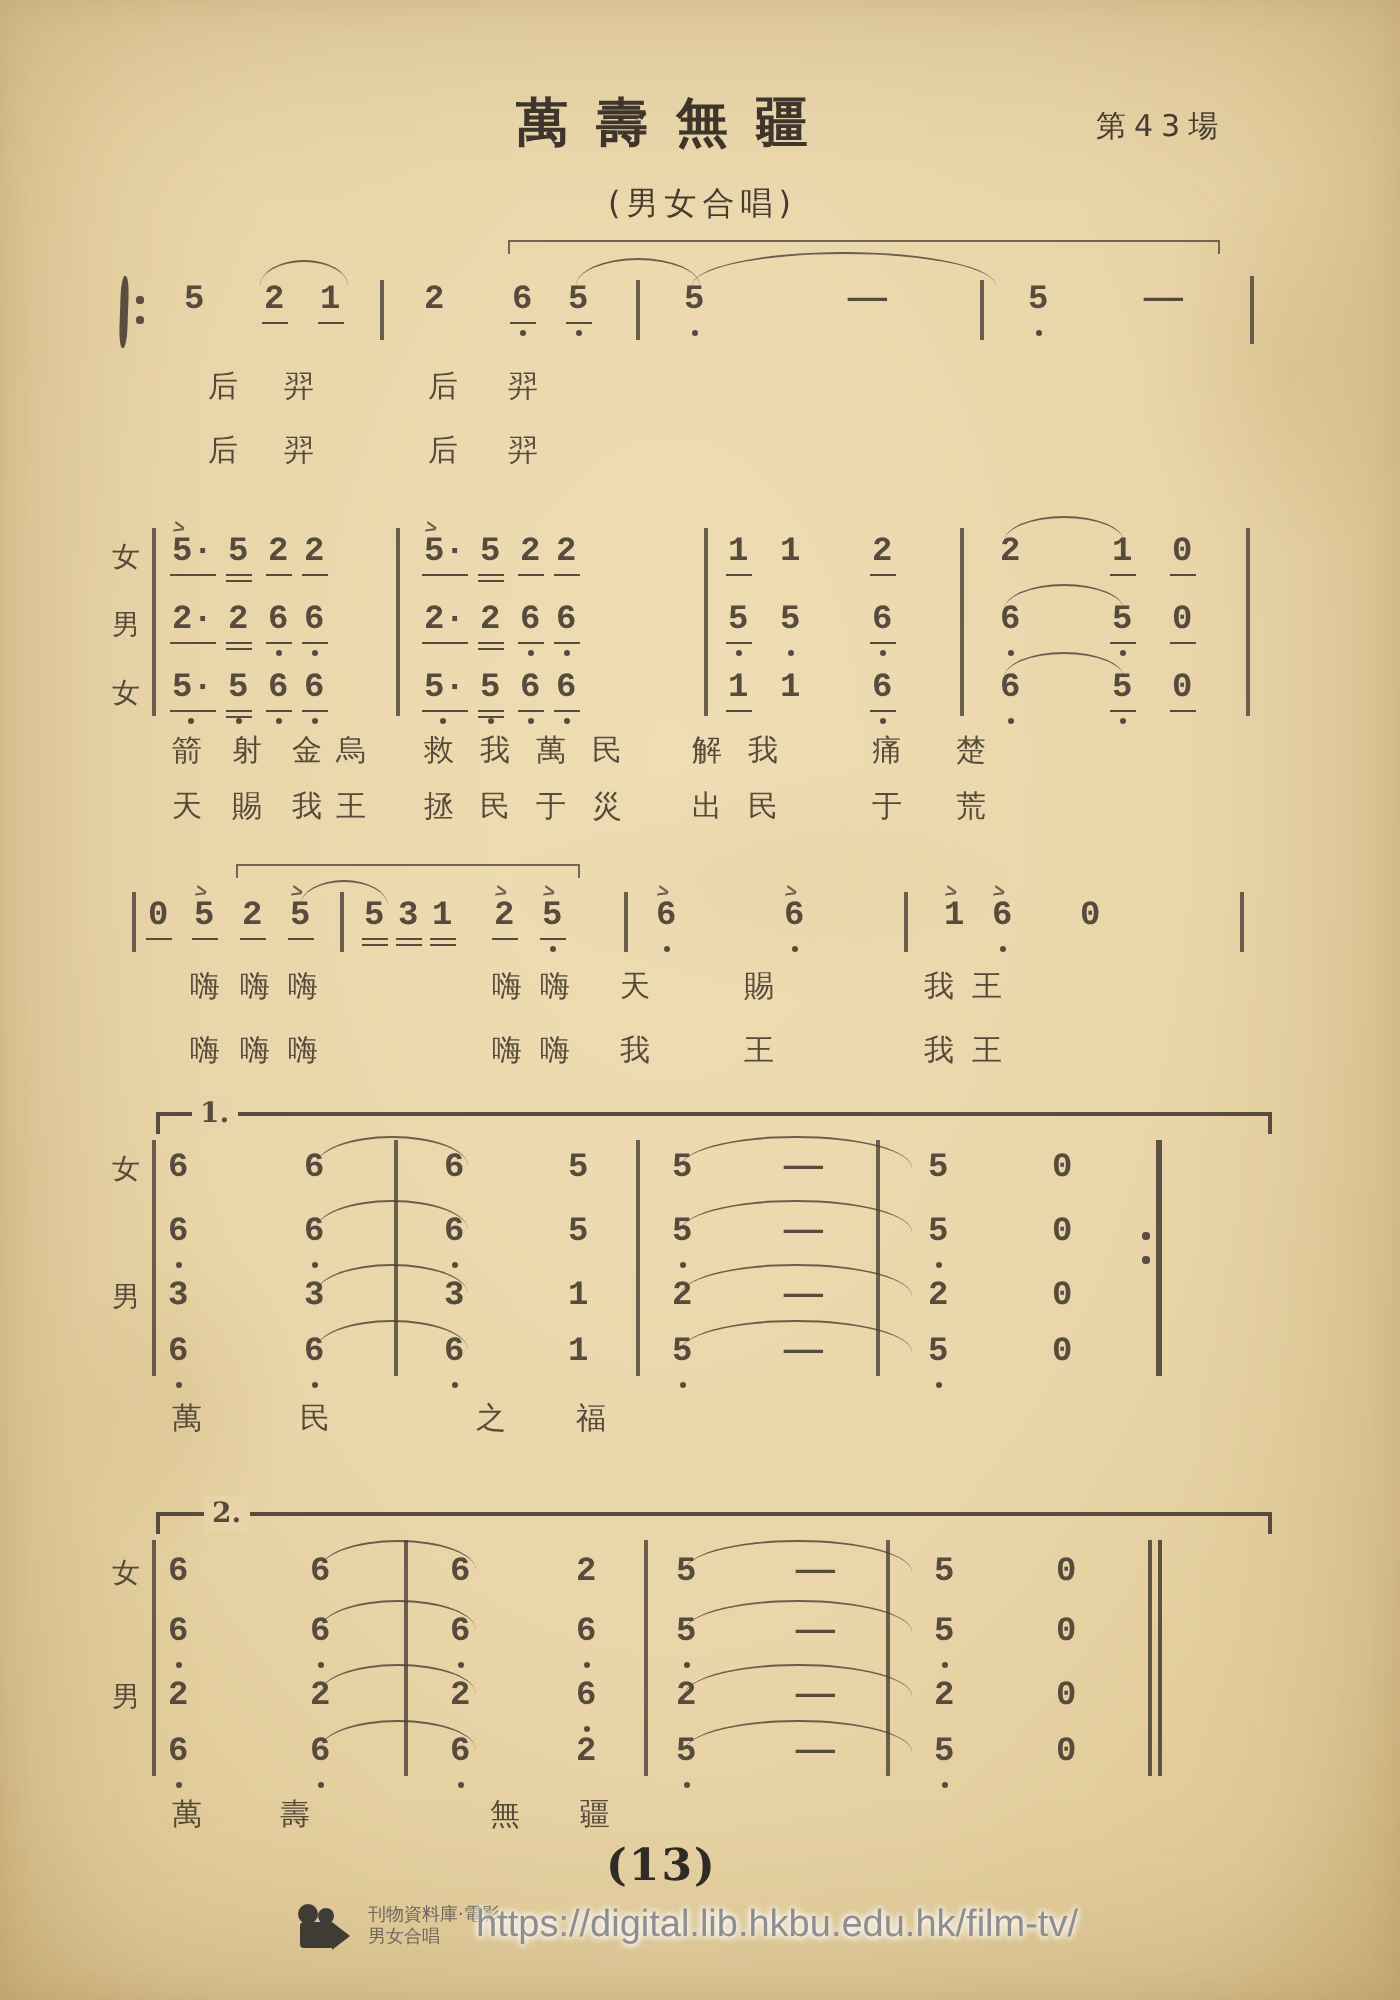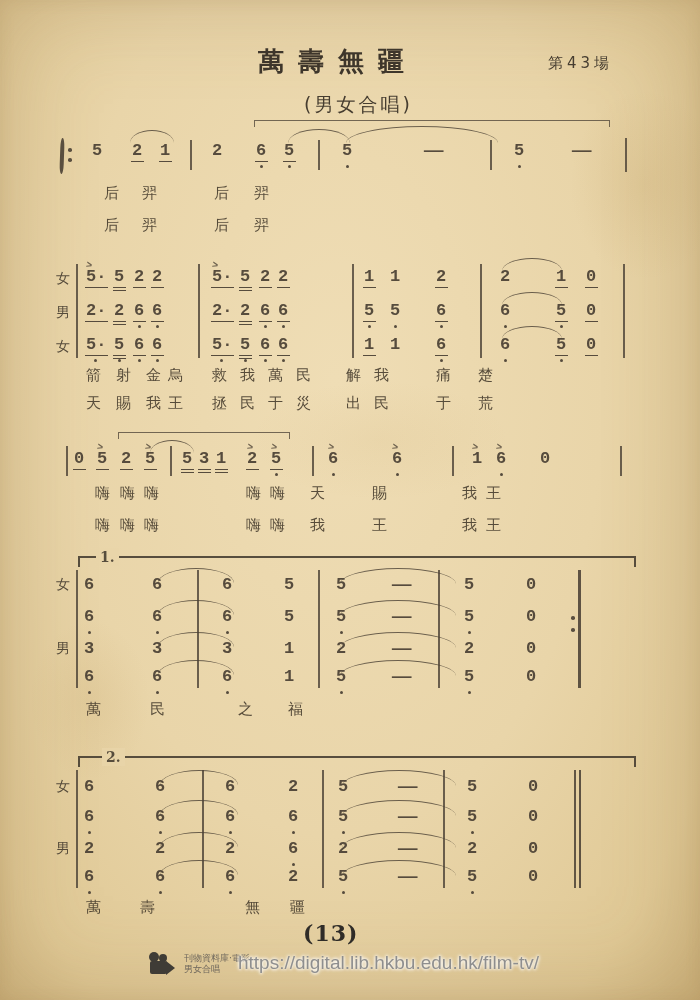--- a/index.html
+++ b/index.html
@@ -17,21 +17,21 @@
     background:radial-gradient(closest-side, rgba(168,128,62,.12), rgba(168,128,62,0)); }
   .stain.s2 { left:30px; top:620px; width:120px; height:160px;
     background:radial-gradient(closest-side, rgba(168,128,62,.10), rgba(168,128,62,0)); }
   .stain.s3 { left:250px; top:380px; width:260px; height:120px;
     background:radial-gradient(closest-side, rgba(180,140,70,.07), rgba(180,140,70,0)); }
 
   .title { position:absolute; left:258px; top:44px; font-family:"DejaVu Serif", serif;
     font-weight:bold; font-size:26px; letter-spacing:14px; color:#3e362b; white-space:nowrap; }
   .scene { position:absolute; left:548px; top:54px; font-size:15px; letter-spacing:4px;
     color:#463d30; white-space:nowrap; }
-  .subtitle { position:absolute; left:304px; top:92px; font-size:19px; letter-spacing:3px;
+  .subtitle { position:absolute; left:304px; top:92px; font-size:16px; letter-spacing:3px;
     color:#463d30; white-space:nowrap; }
 
   .score { position:absolute; left:0; top:0; width:700px; height:1000px; }
   .system { position:absolute; left:0; width:700px; }
 
   .note { position:absolute; font-family:"Liberation Mono","DejaVu Sans Mono",monospace;
     font-weight:700; font-size:17px; line-height:18px; color:var(--ink); opacity:.92; }
   .note .txt { display:inline-block; }
   .note .txt.dash { transform:scaleX(1.9); transform-origin:left center; }
   .note .ul { position:absolute; left:-1px; right:-2px; height:1.5px; background:currentColor; }

